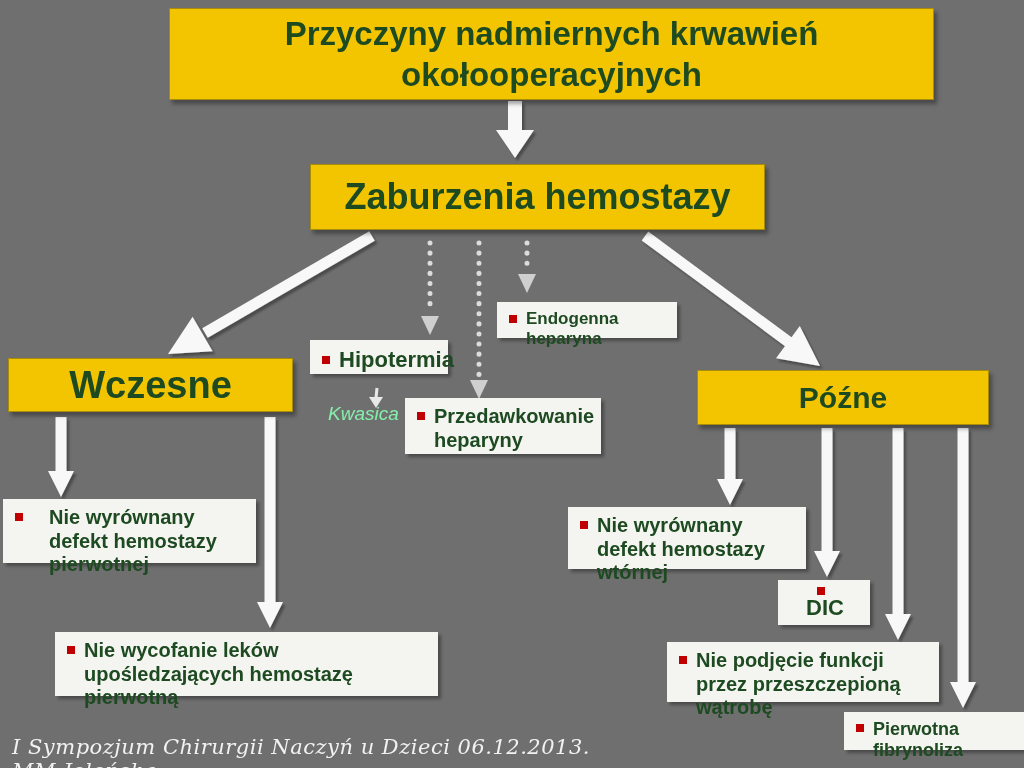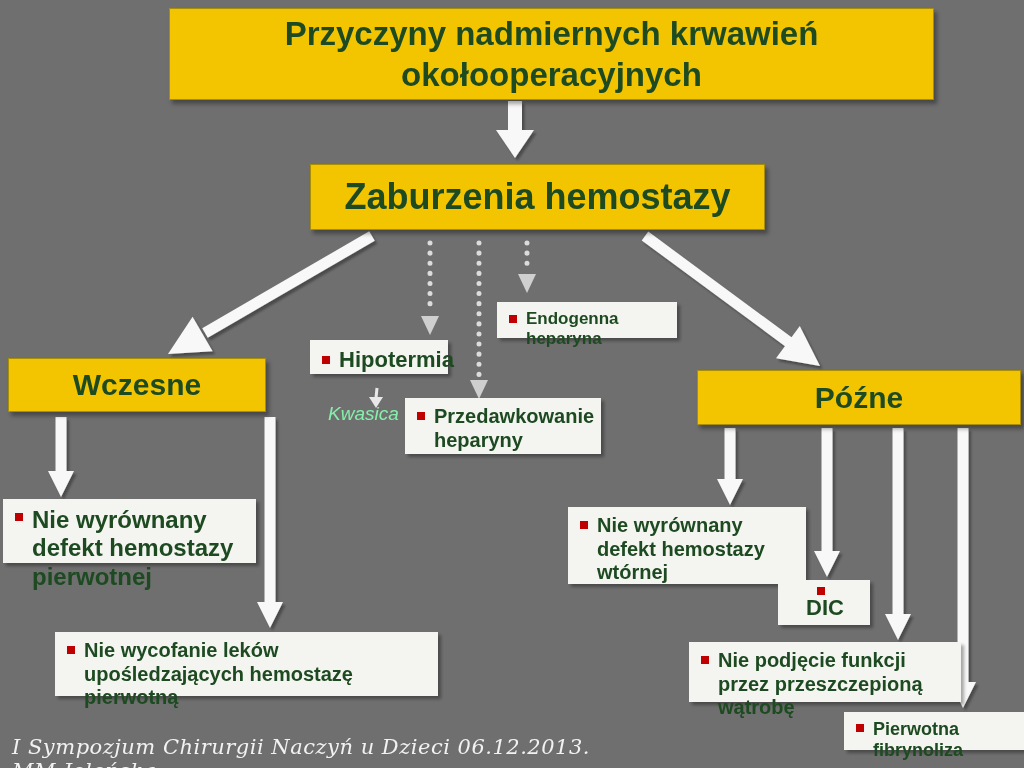--- a/index.html
+++ b/index.html
@@ -22,37 +22,37 @@
     color:#1D4A21;font-weight:bold;
     box-sizing:border-box;padding:7px 10px 1px 12px;line-height:1.18;
   }
   .bullet{
     flex:0 0 auto;width:8px;height:8px;background:#C00000;
     margin:7px 9px 0 0;
   }
   .wbox .txt{flex:1 1 auto;}
   #title-box{left:125px;top:8px;width:765px;height:92px;font-size:33px;line-height:1.25;padding:0 19px;margin-left:44px;}
   #root-box{left:310px;top:164px;width:455px;height:66px;font-size:36px;}
-  #early-box{left:8px;top:358px;width:258px;height:54px;font-size:30px;}
-  #late-box{left:697px;top:370px;width:324px;height:55px;font-size:30px;}
+  #early-box{left:8px;top:358px;width:285px;height:54px;font-size:38px;}
+  #late-box{left:697px;top:370px;width:292px;height:55px;font-size:30px;}
   #endogenna-box{left:497px;top:302px;width:180px;height:36px;font-size:17px;}
   #endogenna-box .bullet{margin-top:6px;}
   #hipotermia-box{left:310px;top:340px;width:138px;height:34px;font-size:22px;align-items:center;}
   #hipotermia-box .bullet{margin-top:0;}
   #przedawkowanie-box{left:405px;top:398px;width:196px;height:56px;font-size:20px;}
   #kwasica-label{
     position:absolute;left:328px;top:403px;width:85px;
     color:#86efac;font-style:italic;font-size:19px;font-weight:normal;
   }
-  #early-item-0{left:3px;top:499px;width:253px;height:64px;font-size:24px;}
+  #early-item-0{left:3px;top:499px;width:253px;height:64px;font-size:20px;gap:17px;}
   #early-item-1{left:55px;top:632px;width:383px;height:64px;font-size:20px;}
-  #late-item-0{left:568px;top:507px;width:238px;height:77px;font-size:20px;}
+  #late-item-0{left:568px;top:507px;width:238px;height:62px;font-size:20px;}
   #late-item-1{left:778px;top:580px;width:92px;height:45px;font-size:22px;align-items:center;flex-direction:column;}
   #late-item-1 .bullet{margin-top:0;}
-  #late-item-2{left:689px;top:642px;width:272px;height:60px;font-size:20px;}
+  #late-item-2{left:667px;top:642px;width:272px;height:60px;font-size:20px;}
   #late-item-3{left:808px;top:712px;width:205px;height:38px;font-size:18px;margin-left:36px;}
   #late-item-3 .bullet{margin-top:5px;}
   #footer-caption{
     position:absolute;left:12px;top:735px;width:620px;
     color:#F2F2F2;font-style:italic;font-size:21px;letter-spacing:0.5px;
     font-family:"DejaVu Serif","Liberation Serif",serif;
   }
   #arrow-layer{position:absolute;left:0;top:0;pointer-events:none;}
 </style>
 </head>

